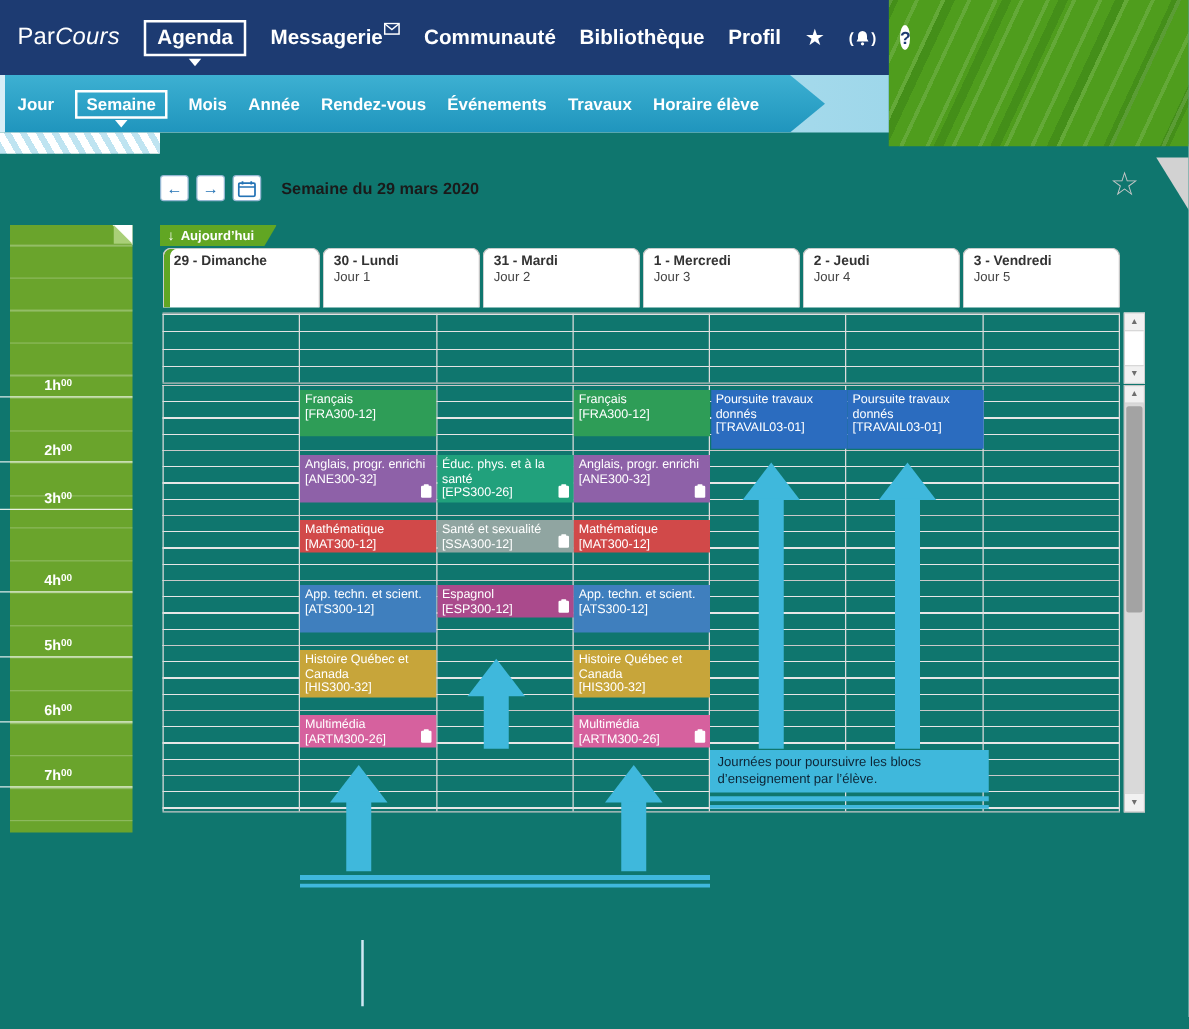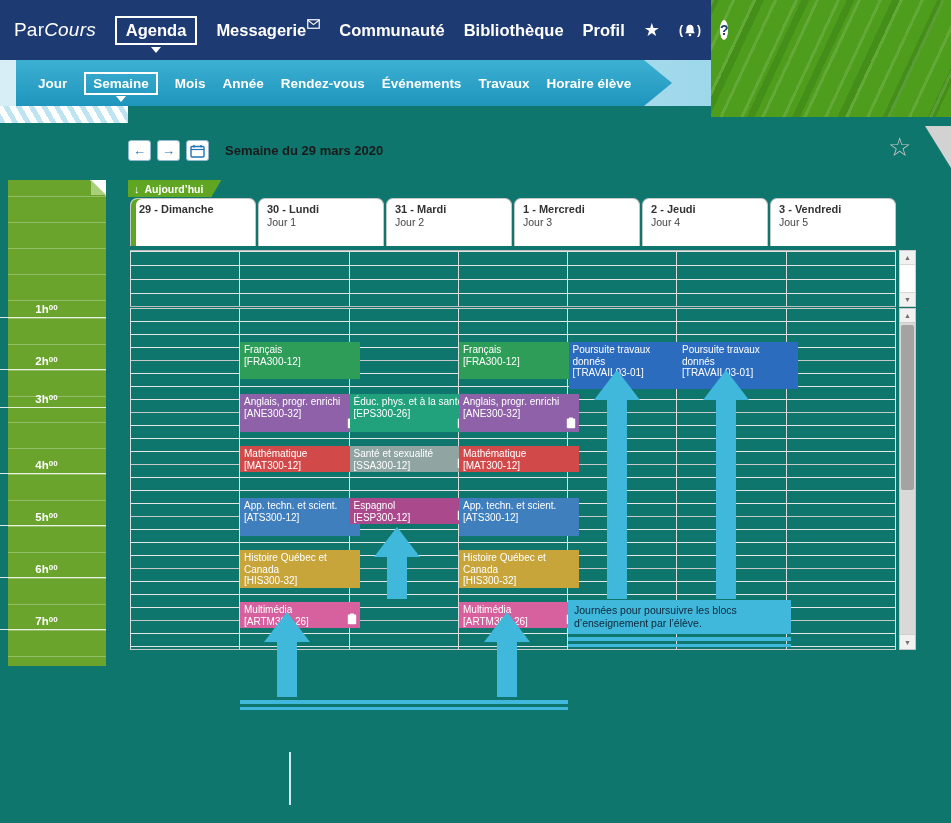--- a/index.html
+++ b/index.html
@@ -24,24 +24,24 @@
 
   
   .green-bg { position:absolute; left:711px; top:0; width:240px; height:117px; background-color:#4f9d1d;
       background-image:
         repeating-linear-gradient(115deg, rgba(255,255,255,.12) 0 3px, transparent 3px 19px),
         repeating-linear-gradient(115deg, rgba(0,55,0,.14) 0 7px, transparent 7px 41px); z-index:3; }
 
   
   .subbar { position:absolute; left:0; top:60px; width:711px; height:46px;
             background:linear-gradient(90deg,#d8eef7 0%, #9ed7ea 100%); z-index:4; }
-  .subbar-main { position:absolute; left:16px; top:0; width:656px; height:46px;
+  .subbar-main { position:absolute; left:4px; top:0; width:656px; height:46px;
         background:linear-gradient(#3db0d2,#1f95bd);
         clip-path:polygon(0 0, 628px 0, 656px 23px, 628px 46px, 0 46px);
-        display:flex; align-items:center; gap:17px; padding-left:22px; color:#fff; }
+        display:flex; align-items:center; gap:17px; padding-left:10px; color:#fff; }
   .sub-item { font-size:13.5px; font-weight:bold; position:relative; white-space:nowrap; cursor:pointer; }
   .sub-item.active { border:2px solid #fff; padding:2px 7px; }
   .sub-item.active::after { content:""; position:absolute; left:50%; transform:translateX(-50%);
         top:calc(100% + 3px); border-left:5px solid transparent; border-right:5px solid transparent;
         border-top:6px solid #fff; }
   .stripes { position:absolute; left:0; top:106px; width:128px; height:17px;
         background:repeating-linear-gradient(60deg,#bfe4f1 0 5px,#ffffff 5px 11px); z-index:3; }
 
   
   .corner-fold { position:absolute; right:0; top:126px; width:0; height:0;
@@ -87,22 +87,22 @@
   .main-grid { position:absolute; left:130px; top:308px; width:766px; height:342px;
         border-bottom:1px solid #c9c9c9;
         background-image:
           repeating-linear-gradient(to bottom,#c9c9c9 0 1px,transparent 1px 52px),
           repeating-linear-gradient(to bottom,#e6e6e6 0 1px,transparent 1px 13px); z-index:1; }
   .cols { position:absolute; inset:0; display:flex; }
   .col { flex:1; border-right:1px solid #dcdcdc; }
   .col:first-child { border-left:1px solid #dcdcdc; }
 
   
-  .event { position:absolute; width:120px; color:#fff; font-size:10px; line-height:1.15;
-        padding:2px 4px; overflow:hidden; z-index:3; cursor:pointer;margin-top:30px; }
+  .event { position:absolute; width:109px; color:#fff; font-size:10px; line-height:1.15;
+        padding:2px 4px; overflow:hidden; z-index:3; cursor:pointer; }
   .ev-icon { position:absolute; right:3px; bottom:3px; line-height:0; }
 
   
   .mini-scroll { position:absolute; left:899px; top:250px; width:17px; height:57px; background:#fff;
         border:1px solid #cfcfcf; z-index:2; }
   .scroll-btn { width:100%; height:14px; background:#f1f1f1; color:#6e6e6e; font-size:7px;
         display:flex; align-items:center; justify-content:center; cursor:pointer; }
   .mini-scroll .scroll-btn + .scroll-btn { position:absolute; bottom:0; border-top:1px solid #d8d8d8; }
   .mini-scroll .scroll-btn:first-child { border-bottom:1px solid #d8d8d8; }
   .main-scroll { position:absolute; left:899px; top:308px; width:17px; height:342px; background:#d9d9d9;

